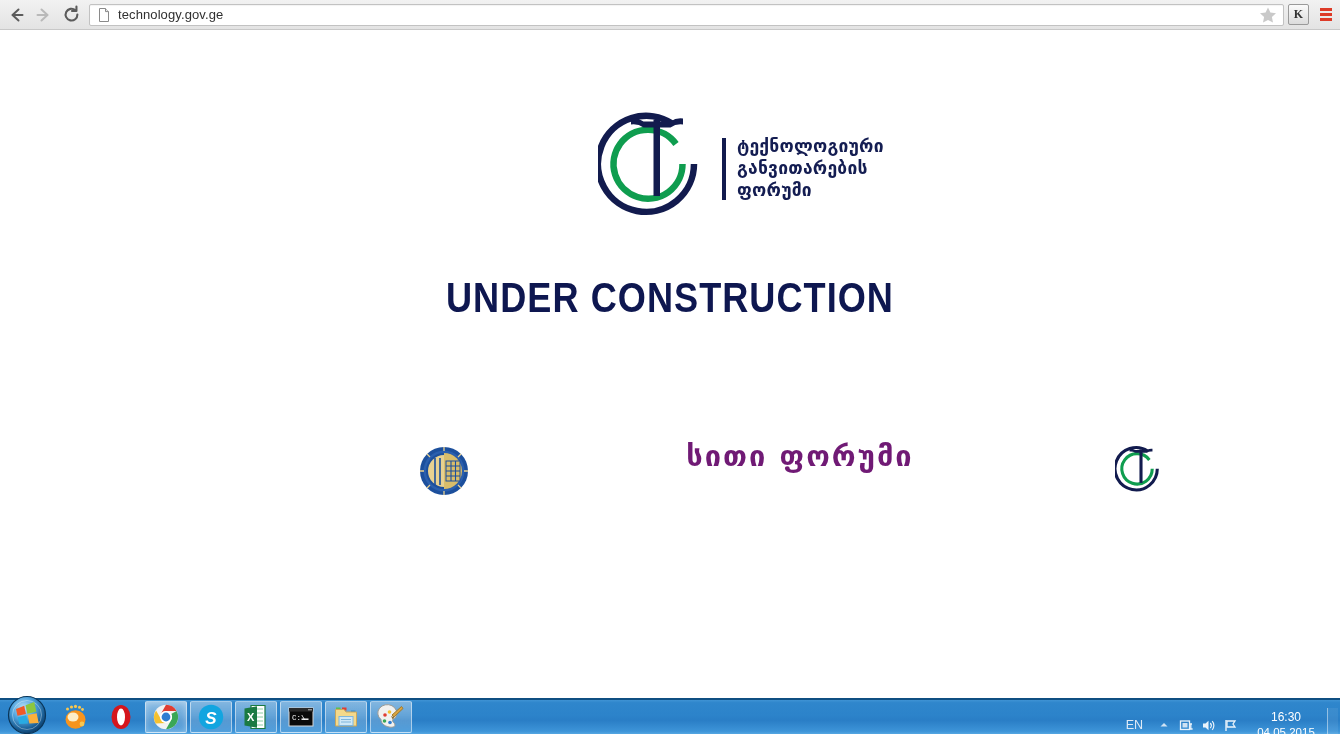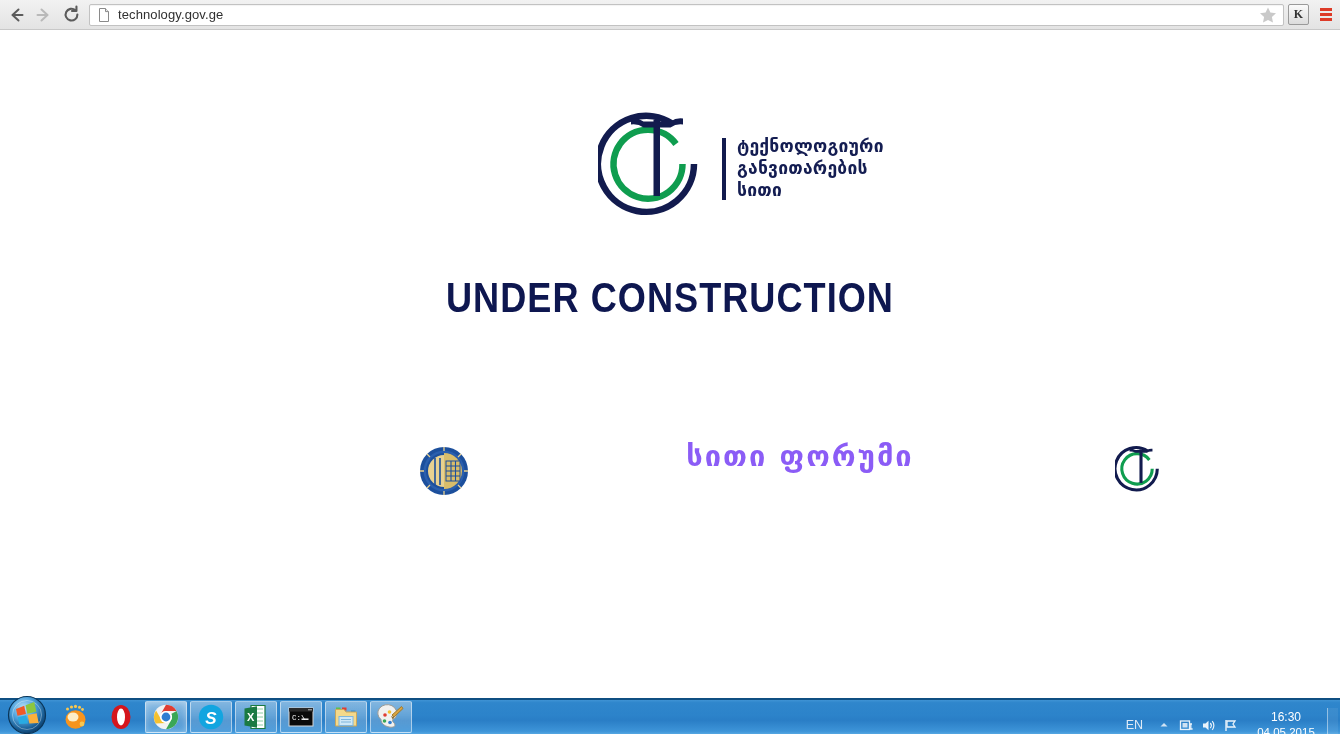--- a/index.html
+++ b/index.html
@@ -193,21 +193,21 @@
     height: 52px;
   }
 
   .banner-text {
     position: absolute;
     left: 490px;
     top: 22px;
     width: 620px;
     text-align: center;
     font-family: "DejaVu Sans", sans-serif;
-    color: #8b5cf6;
+    color: #701a75;
     font-weight: bold;
   }
   .banner-line1 {
     font-size: 29px;
     letter-spacing: 2px;
     line-height: 1.2;
   }
   .banner-line2 {
     font-size: 29px;
     letter-spacing: 2px;
@@ -385,21 +385,21 @@
 
           <rect x="55.5" y="14" width="6.5" height="76" fill="#121b4e"></rect>
 
           <path d="M33 12.5 Q40 11.6 45.5 15.5 L72.5 15.5 Q78 11.6 85 12.5 L85 18.5 Q78 17.6 72.5 21.4 L45.5 21.4 Q40 17.6 33 18.5 Z" fill="#121b4e"></path>
         </svg>
       </span>
       <span class="brand-divider"></span>
       <span class="brand-words">
         <div>ტექნოლოგიური</div>
         <div>განვითარების</div>
-        <div>სითი</div>
+        <div>ფორუმი</div>
       </span>
     </div>
 
     <div class="under-construction">UNDER CONSTRUCTION</div>
 
     <div class="banner">
 
       <span class="seal-emblem">
         <svg width="52" height="52" viewBox="0 0 52 52">
           <circle cx="26" cy="26" r="24" fill="#1c4f9c"></circle>

